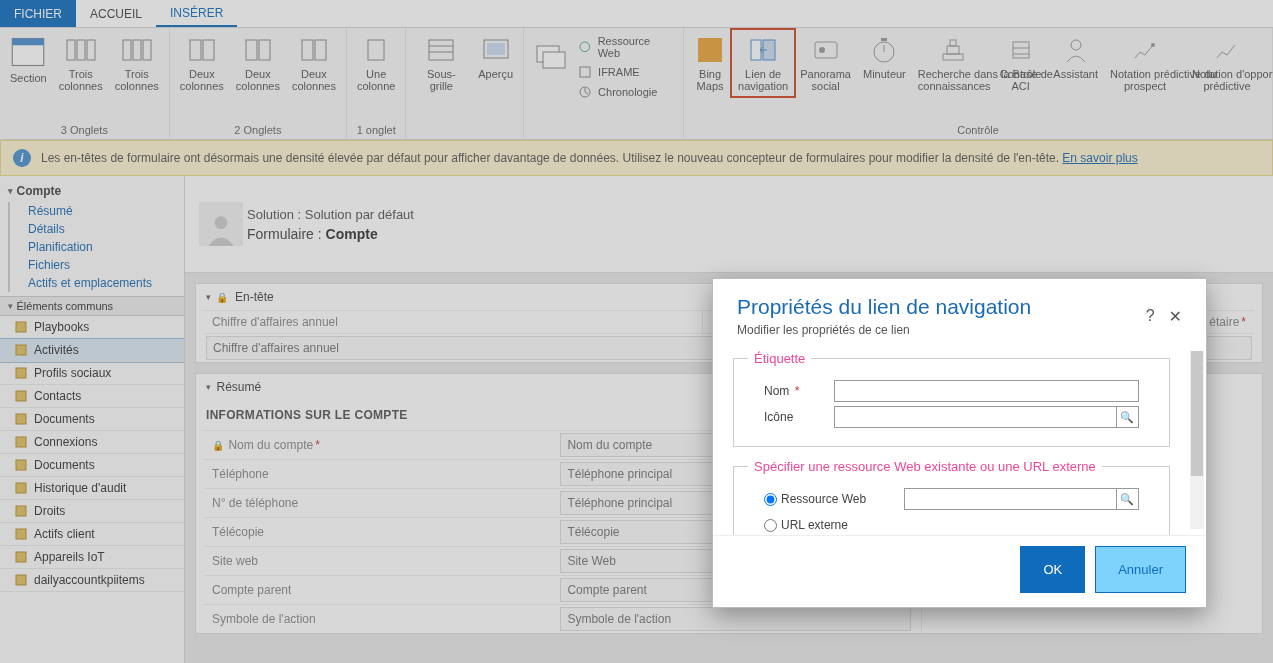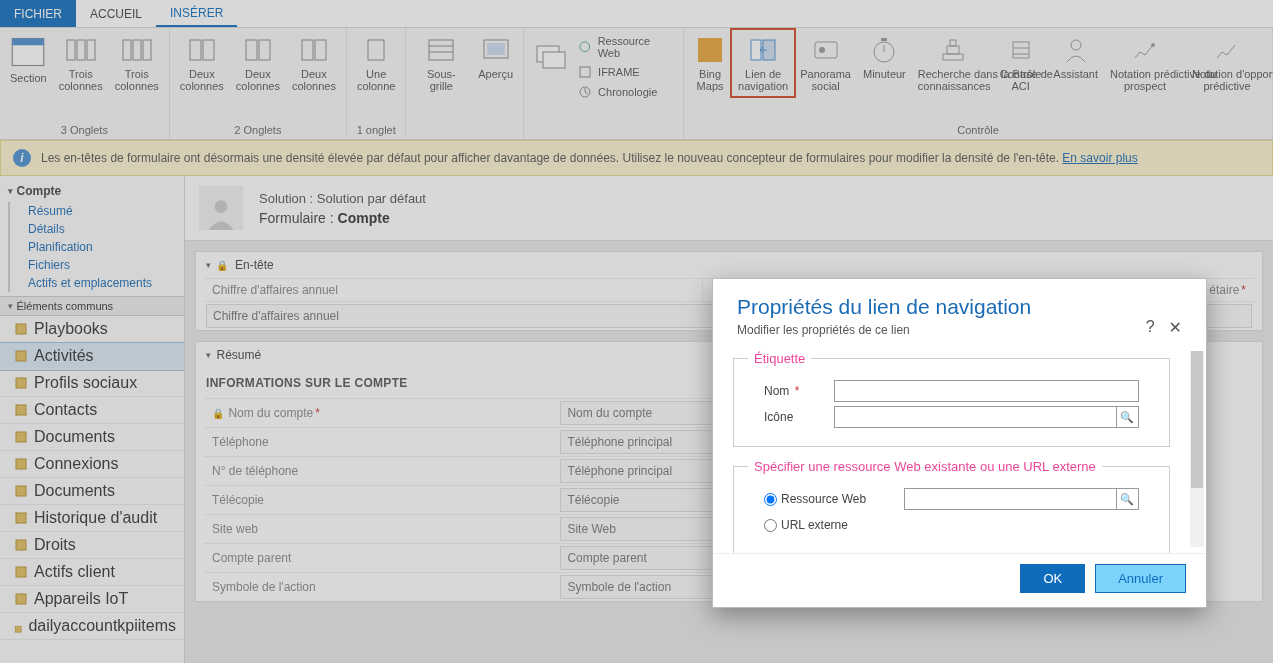--- a/index.html
+++ b/index.html
@@ -34,27 +34,27 @@
 
 
 .main{display:flex;height:calc(100% - 24px - 112px - 36px)}
 .side{width:185px;border-right:1px solid #d6d6d6;background:#fbfbfb;overflow:hidden}
 .side-sec{padding:4px 0}
 .side-title{font-size:12px;font-weight:bold;color:#444;padding:4px 8px;display:flex;align-items:center;gap:4px}
 .side-title::before{content:"▾";font-size:9px;color:#666}
 .side-link{display:block;padding:2px 6px 2px 18px;color:#1a6bb5;font-size:12px;border-left:2px solid #ccc;margin-left:8px;cursor:pointer}
 .side-hdr{background:#ececec;padding:3px 8px;font-size:11px;color:#333;display:flex;align-items:center;gap:4px;border-top:1px solid #ccc;border-bottom:1px solid #ccc}
 .side-hdr::before{content:"▾";font-size:9px;color:#666}
-.side-item{display:flex;align-items:center;gap:6px;padding:4px 8px 4px 14px;font-size:16px;color:#333;border-bottom:1px solid #e9e9e9;cursor:pointer}
+.side-item{display:flex;align-items:center;gap:6px;padding:4px 8px 4px 14px;font-size:12px;color:#333;border-bottom:1px solid #e9e9e9;cursor:pointer}
 .side-item.sel{background:#dbe8f5;outline:1px solid #9cc0e2}
 .side-item .si{width:14px;height:14px}
 
 
 .content{flex:1;background:#e8e8e8;overflow:hidden}
-.chead{background:#fff;padding:10px 14px;display:flex;gap:16px;align-items:center;border-bottom:1px solid #ddd}
+.chead{background:#fff;padding:26px 14px;display:flex;gap:4px;align-items:center;border-bottom:1px solid #ddd}
 .avatar{width:44px;height:44px;background:#f1f1f1;display:flex;align-items:flex-end;justify-content:center}
 .avatar svg{width:34px;height:34px}
 .ctitles{display:flex;flex-direction:column;gap:4px}
 .ctitles .l1{font-size:13px;color:#555}
 .ctitles .l2{font-size:14px;color:#444}
 .ctitles b{color:#333}
 
 .panel{margin:10px;background:#fff;border:1px solid #ddd}
 .panel-h{padding:6px 10px;font-size:12px;color:#444;display:flex;align-items:center;gap:6px}
 .panel-h .lock{color:#c33;font-size:10px}
@@ -62,36 +62,36 @@
 .sect-body{padding:0 8px}
 .row{display:flex;border-top:1px solid #eee}
 .cell-l{width:50%;padding:4px 8px;font-size:12px;color:#888;display:flex;align-items:center}
 .cell-r{width:50%;padding:2px}
 .cell-r input{width:100%;border:1px solid #ddd;background:#fafafa;padding:4px 6px;font-size:12px;color:#999}
 .subh{padding:8px 10px;font-size:12px;color:#555;font-weight:600;letter-spacing:.3px}
 .req{color:#c33;margin-left:2px}
 
 
 .dialog{position:absolute;left:712px;top:278px;width:495px;height:330px;background:#fff;box-shadow:0 8px 24px rgba(0,0,0,.35);z-index:20;border:1px solid #bbb;display:flex;flex-direction:column}
-.dlg-head{padding:16px 24px 8px;display:flex;align-items:flex-end}
+.dlg-head{padding:16px 24px 8px;display:flex;align-items:center}
 .dlg-head .tt{flex:1}
 .dlg-head h2{font-size:21px;color:#1a6bb5;font-weight:400;margin-bottom:4px}
 .dlg-head .sub{font-size:12px;color:#555}
 .dlg-head .ctl{display:flex;gap:14px;font-size:16px;color:#555}
 .dlg-head .ctl span{cursor:pointer}
 .dlg-body{flex:1;padding:6px 20px;overflow:auto;position:relative}
 .fs{border:1px solid #ccc;padding:10px 14px 14px;margin-bottom:12px}
 .fs legend{font-size:13px;color:#ec4899;padding:0 6px}
 .frow{display:flex;align-items:center;margin:4px 16px}
 .frow label{width:70px;font-size:12px;color:#444}
 .frow input[type=text]{flex:1;border:1px solid #999;padding:3px 5px;font-size:12px}
 .frow .look{width:22px;height:22px;border:1px solid #999;border-left:none;display:flex;align-items:center;justify-content:center;cursor:pointer;color:#1a6bb5;font-size:11px}
 .rset label{font-size:12px;color:#444;display:flex;align-items:center;gap:4px;width:140px}
 .dlg-foot{padding:10px 20px 14px;display:flex;justify-content:flex-end;gap:10px;border-top:1px solid #eee}
-.btn{padding:6px 22px;font-size:13px;cursor:pointer;border:1px solid #0f6cbd}
+.btn{padding:15px 22px;font-size:13px;cursor:pointer;border:1px solid #0f6cbd}
 .btn.pri{background:#0f6cbd;color:#fff}
 .btn.sec{background:#7dd3fc;color:#0f6cbd}
 .sbar{position:absolute;right:2px;top:6px;bottom:6px;width:14px;background:#f0f0f0}
 .sbar .th{position:absolute;left:1px;right:1px;top:0;height:70%;background:#c8c8c8}
 .hl{position:absolute;inset:-2px;border:2px solid #d24726;pointer-events:none}
 </style>
 </head>
 <body>
 
 <div class="tabs">

